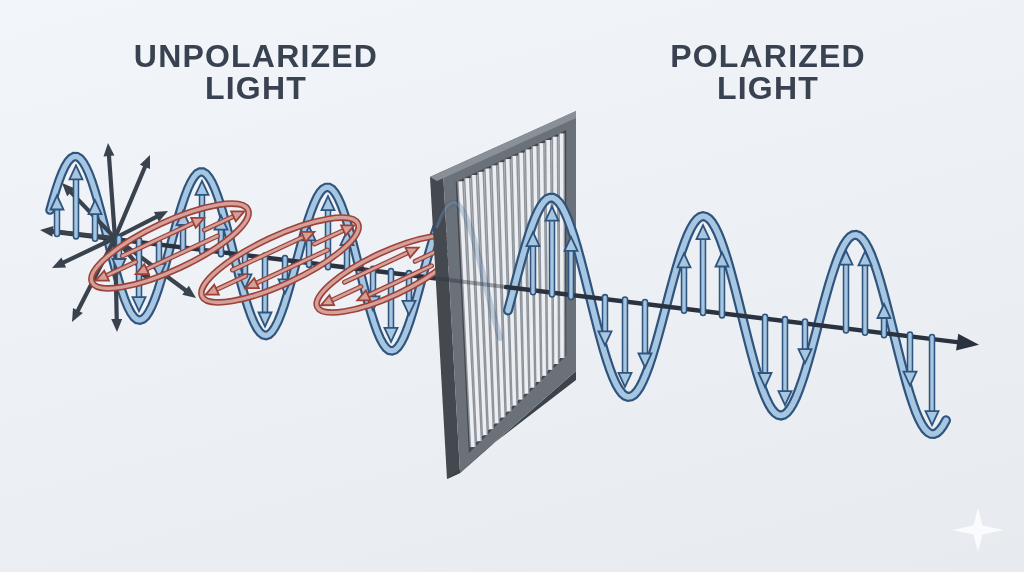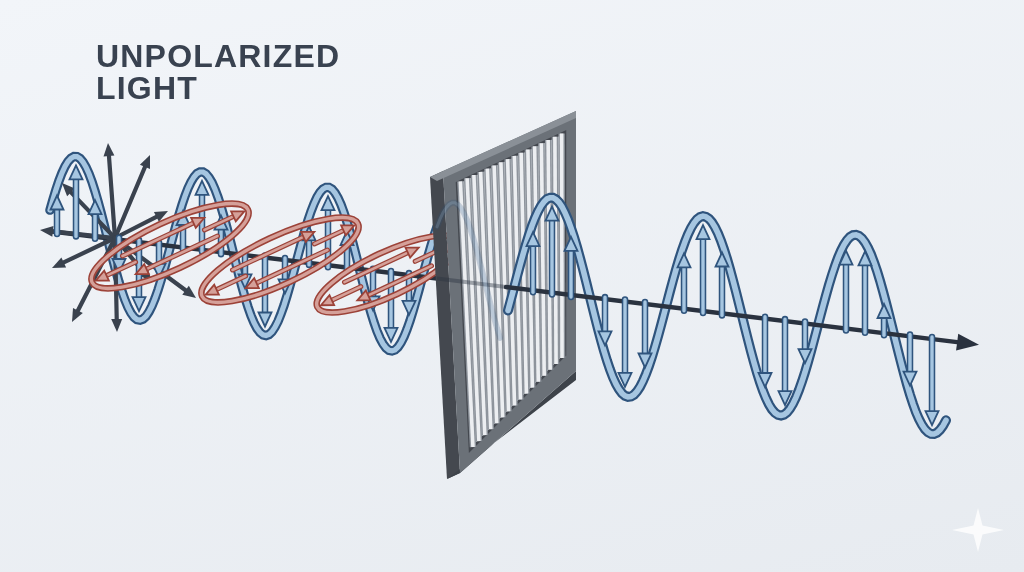--- a/index.html
+++ b/index.html
@@ -3,21 +3,21 @@
 <meta charset="utf-8">
 <style>
   html,body{margin:0;padding:0;}
   .stage{
     position:relative;width:1024px;height:572px;overflow:hidden;
     font-family:"Liberation Sans",sans-serif;
   }
   .stage svg{position:absolute;left:0;top:0;}
   .title{
     position:absolute;top:40px;font-weight:bold;font-size:32px;
-    letter-spacing:1.2px;line-height:1;
+    letter-spacing:1.2px;text-align:center;line-height:1;
     color:var(--title-color,#394250);
     user-select:none;
   }
   #title-left{left:96px;width:320px;}
   #title-right{left:632px;width:272px;}
 </style>
 </head>
 <body>
 
 <div class="stage" id="stage" style="--title-color: #394250; background: linear-gradient(165deg, rgb(242, 245, 249) 0%, rgb(231, 235, 240) 100%);">
@@ -262,13 +262,14 @@
         <polygon points="910.0,385.7 916.5,371.7 903.5,371.7" fill="#a6c6e1" stroke="#2f547d" stroke-width="1.8"></polygon>
         <line x1="932" y1="337.0655021834061" x2="932" y2="411.0655021834061" stroke="#2f547d" stroke-width="6.5" stroke-linecap="round"></line>
         <line x1="932" y1="337.0655021834061" x2="932" y2="411.0655021834061" stroke="#a6c6e1" stroke-width="3.4" stroke-linecap="round"></line>
         <polygon points="932.0,425.1 938.5,411.1 925.5,411.1" fill="#a6c6e1" stroke="#2f547d" stroke-width="1.8"></polygon>
       </g>
       <g>
         <polygon points="978,508 982.5,525.5 1004,530 982.5,534.5 978,552 973.5,534.5 952,530 973.5,525.5" fill="#ffffff" opacity="0.8"></polygon>
       </g>
     </svg>
   <div class="title" id="title-left">UNPOLARIZED LIGHT</div>
+  <div class="title" id="title-right">POLARIZED LIGHT</div>
 </div>
 
 </body></html>

